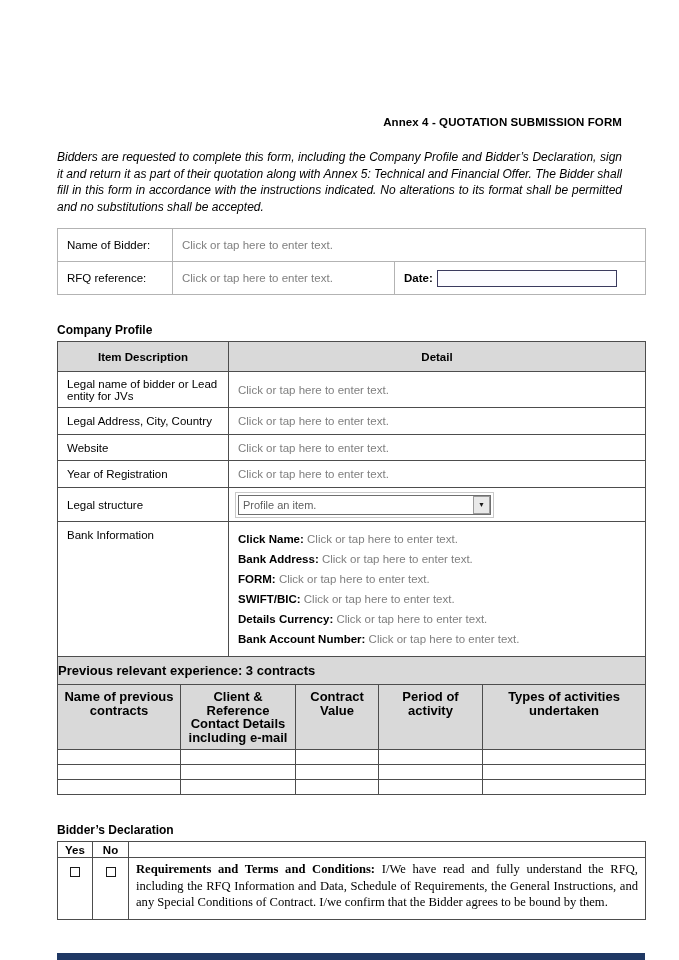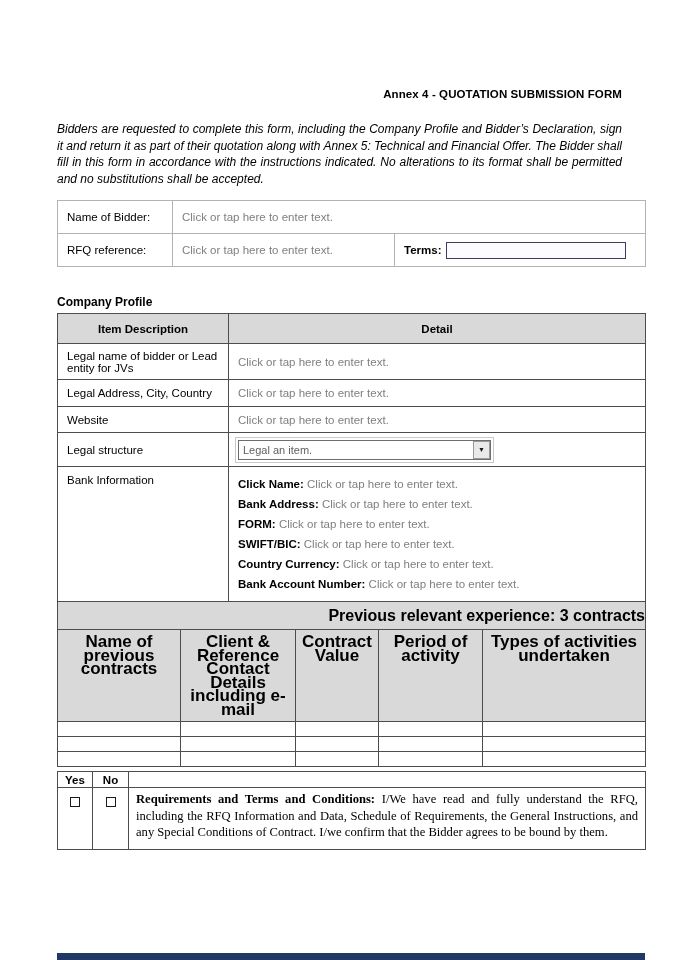--- a/index.html
+++ b/index.html
@@ -2,21 +2,21 @@
 <html><head>
 <meta charset="utf-8">
 <style>
   * { margin:0; padding:0; box-sizing:border-box; }
   html,body { background:#ffffff; }
   .page {
     width:679px; height:960px; position:relative; overflow:hidden;
     background:#ffffff; color:#000;
     font-family:"Liberation Sans", sans-serif;
   }
-  .content { margin-left:57px; width:588px; padding-top:88px; }
+  .content { margin-left:57px; width:588px; padding-top:116px; }
 
   .title { font-weight:bold; font-size:11.5px; text-align:right; padding-right:23px; letter-spacing:.1px; }
 
   .intro {
     font-style:italic; font-size:12px; line-height:16.5px;
     text-align:justify; margin-top:21px; margin-right:23px;
   }
 
   table { border-collapse:collapse; table-layout:fixed; width:588px; }
   td { overflow:hidden; }
@@ -61,25 +61,25 @@
   .dropdown-btn {
     width:17px; background:#e9e9e9; border-left:1px solid #8a8a8a;
     display:flex; align-items:center; justify-content:center;
     font-size:7px; color:#1a1a1a; border:1px solid #9a9a9a;
   }
 
   
   .exp-table { margin-top:-1px; }
   .exp-table td { border:1px solid #4d4d4d; }
   .exp-title td {
-    background:#d9d9d9; font-weight:bold; font-size:16px;
-    text-align:right; height:28px; vertical-align:middle;
+    background:#d9d9d9; font-weight:bold; font-size:13px;
+    text-align:left; height:28px; vertical-align:middle;
   }
   .exp-head td {
-    background:#d9d9d9; font-weight:bold; font-size:17px; line-height:13.5px;
+    background:#d9d9d9; font-weight:bold; font-size:13px; line-height:13.5px;
     text-align:center; vertical-align:top; padding:5px 4px; height:52px;
   }
   .exp-empty td { height:15px; background:#fff; }
 
   
   .decl-table { margin-top:4px; }
   .decl-table td { border:1px solid #4d4d4d; }
   .decl-head td { font-weight:bold; font-size:11.5px; text-align:center; height:16px; padding:1px 2px; }
   .decl-check { text-align:center; vertical-align:top; padding-top:5px; }
   .checkbox { display:inline-block; width:10px; height:10px; border:1px solid #1a1a1a; background:#fff; }
@@ -113,21 +113,21 @@
         </colgroup>
       <tbody>
           <tr>
         <td>Name of Bidder:</td>
         <td colspan="2" class="ph">Click or tap here to enter text.</td>
       </tr>
       <tr>
         <td>RFQ reference:</td>
         <td class="ph">Click or tap here to enter text.</td>
         <td class="date-cell">
-          <span class="date-label">Terms:</span><span class="date-field"></span>
+          <span class="date-label">Date:</span><span class="date-field"></span>
         </td>
       </tr>
     </tbody>
       </table>
 
     <div class="section-heading">Company Profile</div>
 
     <table class="company-table">
       <colgroup>
           <col style="width:171px">
@@ -141,39 +141,43 @@
       <tr class="r-legal">
         <td>Legal name of bidder or Lead entity for JVs</td>
         <td class="ph">Click or tap here to enter text.</td>
       </tr>
       <tr class="r-addr">
         <td>Legal Address, City, Country</td>
         <td class="ph">Click or tap here to enter text.</td>
       </tr>
       <tr class="r-web">
         <td>Website</td>
+        <td class="ph">Click or tap here to enter text.</td>
+      </tr>
+      <tr class="r-year">
+        <td>Year of Registration</td>
         <td class="ph">Click or tap here to enter text.</td>
       </tr>
       <tr class="r-struct">
         <td>Legal structure</td>
         <td>
           <div class="dropdown">
-            <div class="dropdown-text">Legal an item.</div>
+            <div class="dropdown-text">Profile an item.</div>
             <div class="dropdown-btn">▼</div>
           </div>
         </td>
       </tr>
       <tr class="r-bank">
         <td>Bank Information</td>
         <td>
           <div class="bank-line"><b>Click Name:</b> <span class="ph">Click or tap here to enter text.</span></div>
           <div class="bank-line"><b>Bank Address:</b> <span class="ph">Click or tap here to enter text.</span></div>
           <div class="bank-line"><b>FORM:</b> <span class="ph">Click or tap here to enter text.</span></div>
           <div class="bank-line"><b>SWIFT/BIC:</b> <span class="ph">Click or tap here to enter text.</span></div>
-          <div class="bank-line"><b>Country Currency:</b> <span class="ph">Click or tap here to enter text.</span></div>
+          <div class="bank-line"><b>Details Currency:</b> <span class="ph">Click or tap here to enter text.</span></div>
           <div class="bank-line"><b>Bank Account Number:</b> <span class="ph">Click or tap here to enter text.</span></div>
         </td>
       </tr>
     </tbody>
       </table>
 
     <table class="exp-table">
       <colgroup>
           <col style="width:123px">
           <col style="width:115px">
@@ -209,20 +213,21 @@
       <tr class="exp-empty">
         <td></td>
             <td></td>
             <td></td>
             <td></td>
             <td></td>
       </tr>
     </tbody>
       </table>
 
+    <div class="section-heading">Bidder’s Declaration</div>
 
     <table class="decl-table">
       <colgroup>
           <col style="width:35px">
           <col style="width:36px">
           <col style="width:517px">
         </colgroup>
       <tbody>
           <tr class="decl-head">
         <td>Yes</td>

